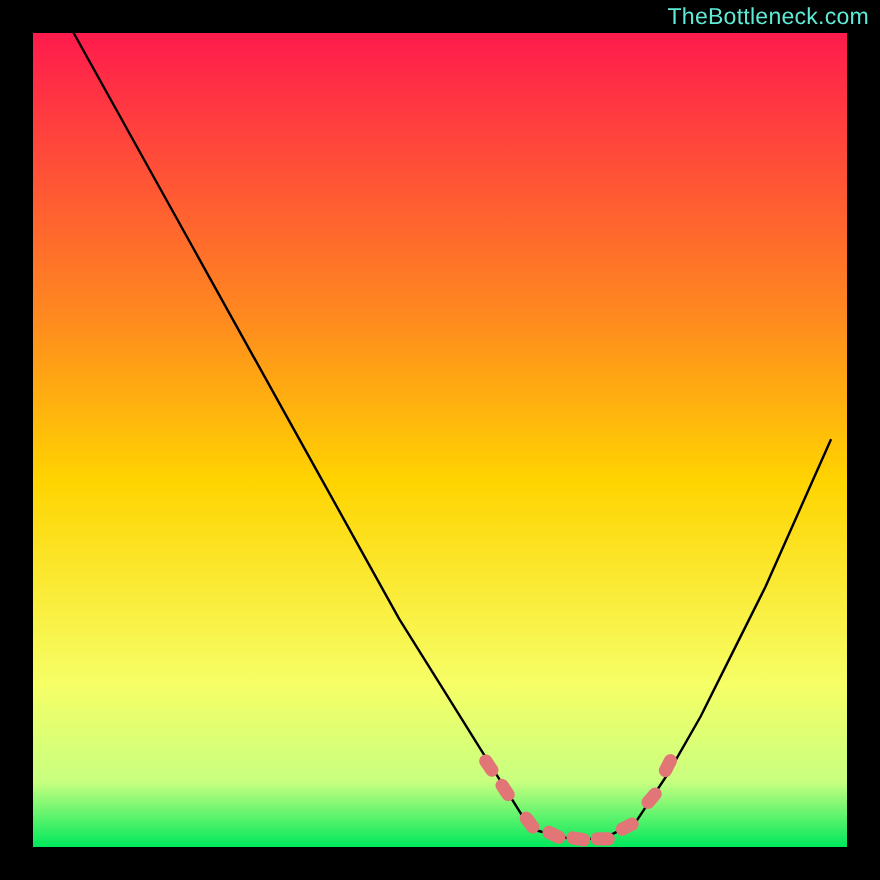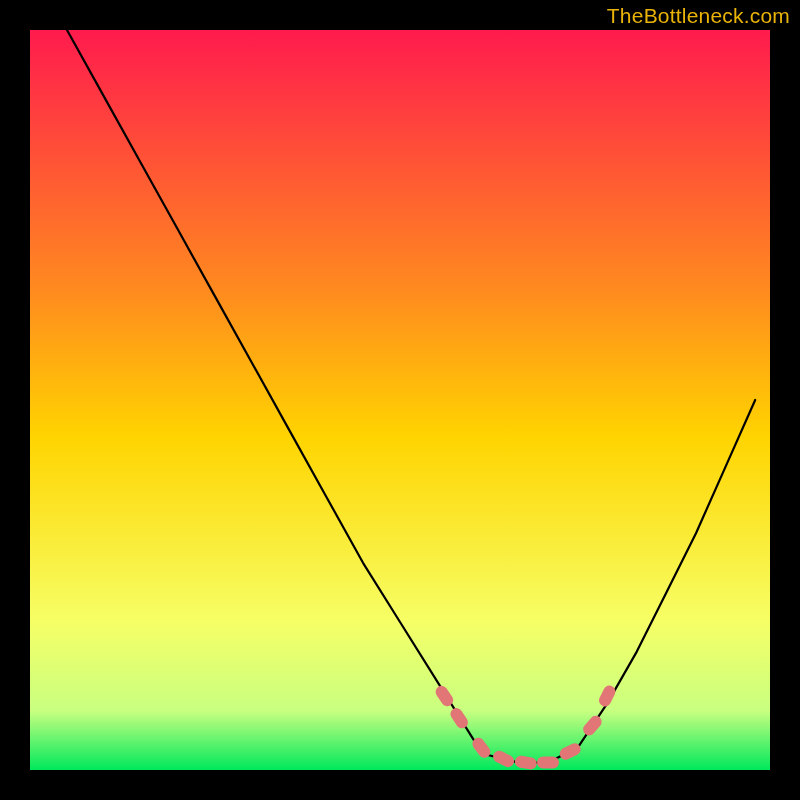--- a/index.html
+++ b/index.html
@@ -16,21 +16,21 @@
     height: 800px;
     background: #000000;
   }
   .watermark {
     position: absolute;
     top: 4px;
     right: 10px;
     font-family: Arial, Helvetica, sans-serif;
     font-size: 21px;
     font-weight: 500;
-    color: #eab308;
+    color: #5eead4;
     letter-spacing: 0.2px;
     user-select: none;
   }
   svg.plot {
     position: absolute;
     top: 0;
     left: 0;
     width: 800px;
     height: 800px;
     display: block;

